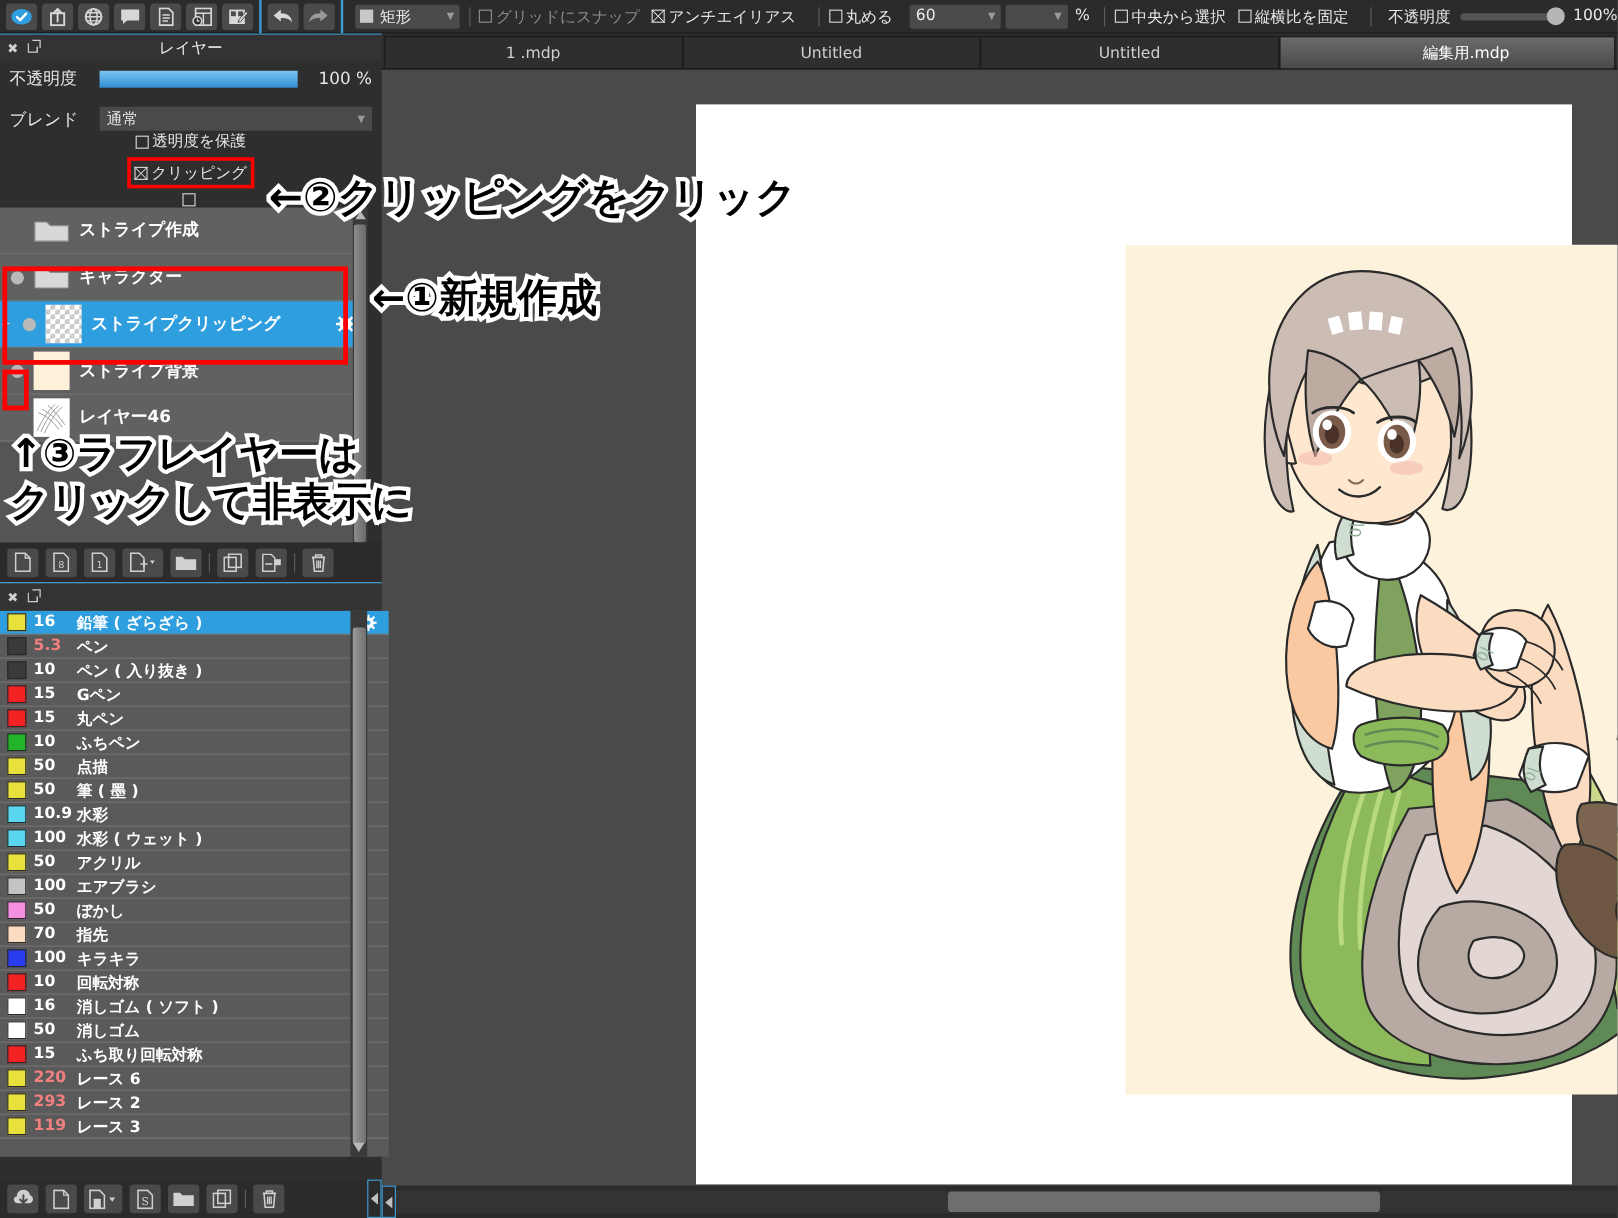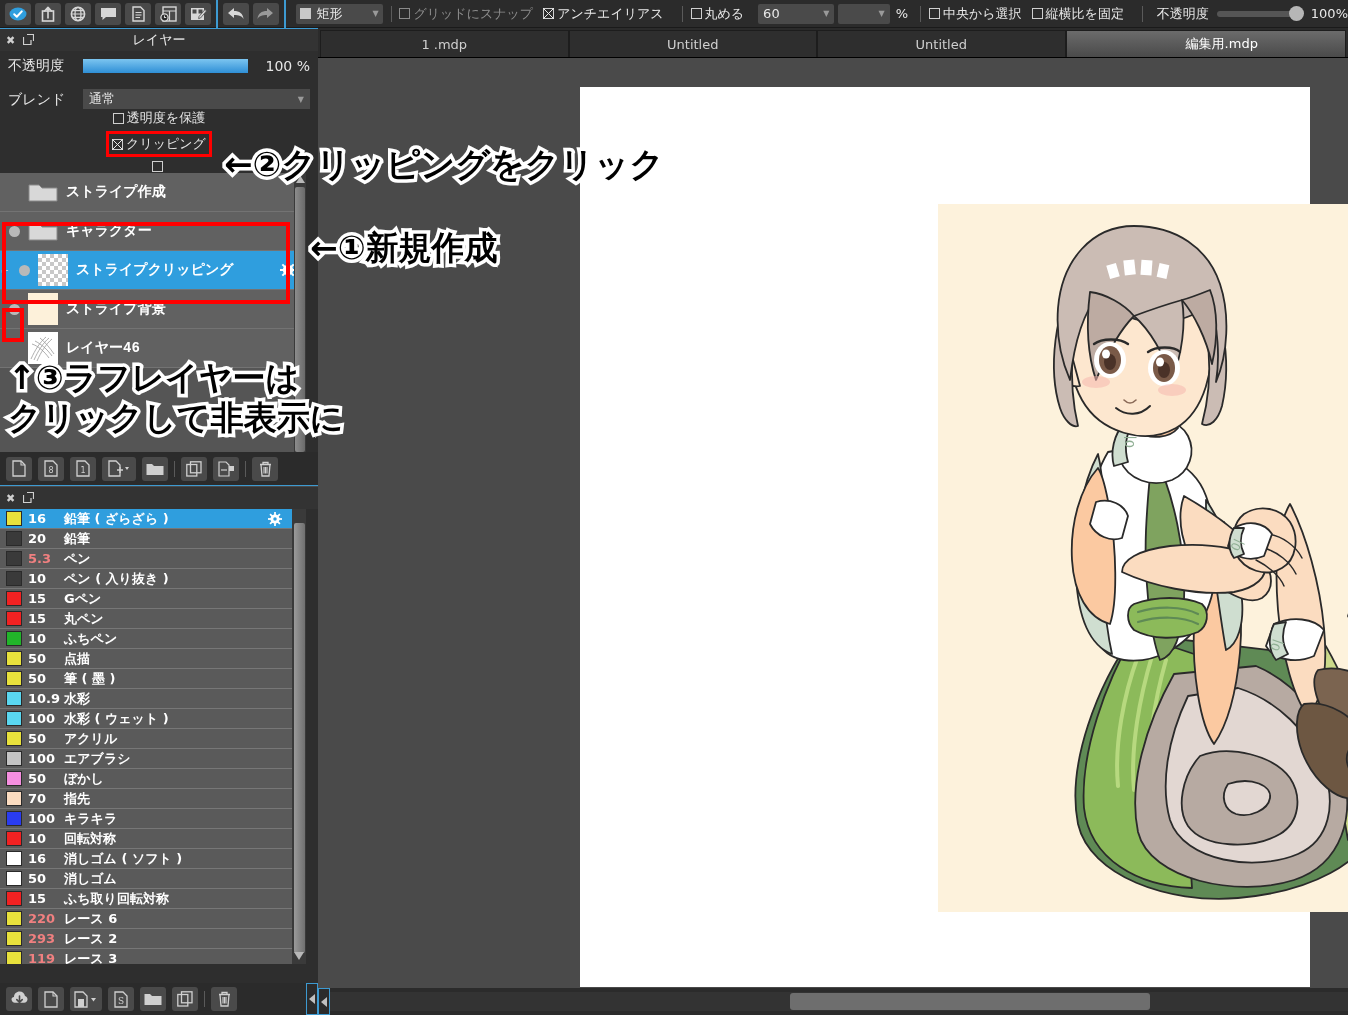--- a/index.html
+++ b/index.html
@@ -152,21 +152,21 @@
   .eye.off .eye-dot { background: transparent; }
   .thumb { width:30px; height:32px; flex:none; margin-right:8px; }
   .thumb.checker {
     background-image:
       linear-gradient(45deg,#c8c8c8 25%,transparent 25%,transparent 75%,#c8c8c8 75%),
       linear-gradient(45deg,#c8c8c8 25%,#fff 25%,#fff 75%,#c8c8c8 75%);
     background-size:8px 8px; background-position:0 0,4px 4px;
   }
   .thumb.cream { background:#fdf1da; }
   .thumb.rough { background:#ffffff; position:relative; overflow:hidden;}
-  .layer-name { font-size:14px; color:#fff; font-weight:bold;font-family:Liberation Mono, monospace; }
+  .layer-name { font-size:14px; color:#fff; font-weight:bold; }
   .layer-row.selected .layer-name { color:#fff; }
   .gear { margin-left:auto; margin-right:10px; width:16px; height:16px; cursor:pointer;}
   .folder-ico { width:30px; height:22px; flex:none; margin-right:8px; }
   .clip-mark { width:10px; flex:none; color:#ddd; font-size:10px; text-align:center; }
 
   .llist-scroll {
     position:absolute; right:0; top:144px; width:12px; height:306px; background:#3a3a3a;
   }
   .llist-scroll .sb-up, .llist-scroll .sb-down {
     width:12px;height:12px;display:flex;align-items:center;justify-content:center;cursor:pointer;
@@ -184,21 +184,21 @@
   .lt-btn { width:26px; height:24px; background:#4a4a4a; border-radius:3px;
       display:flex; align-items:center; justify-content:center; margin-right:6px; cursor:pointer;}
   .lt-sep { width:1px;height:16px;background:#5a5a5a;margin-right:6px;}
 
   
   .brush-panel {
     position:absolute; left:0; top:487px; width:318px; height:528px;
     background:#2e2e2e;
   }
   .brush-list {
-    position:absolute; left:0; top:22px; width:292px; height:455px;
+    position:absolute; left:0; top:22px; width:324px; height:455px;
     background:#5a5a5a; overflow:hidden;
   }
   .brush-row {
     height:20px; display:flex; align-items:center; border-bottom:1px solid #777;
     background:#5a5a5a; cursor:pointer;
   }
   .brush-row.selected { background:#2f9ede; }
   .sw { width:16px; height:15px; margin:0 6px 0 6px; flex:none; border:1px solid #2a2a2a;}
   .bsize { width:36px; font-size:13px; color:#ffffff; font-weight:bold; text-align:left;}
   .bsize.red { color:#f08080; }
@@ -702,25 +702,20 @@
                 <rect x="7" y="0" width="2" height="16" transform="rotate(45 8 8)"></rect>
                 <rect x="0" y="7" width="16" height="2" transform="rotate(45 8 8)"></rect>
               </g>
               <circle cx="8" cy="8" r="2" fill="#2f9ede"></circle>
             </svg>
         </span>
       </div>
 
       <div class="brush-row">
         <span class="sw" style="background:#3a3a3a"></span>
-        <span class="bsize">20</span>
-        <span class="bname">鉛筆</span>
-      </div>
-      <div class="brush-row">
-        <span class="sw" style="background:#3a3a3a"></span>
         <span class="bsize red">5.3</span>
         <span class="bname">ペン</span>
       </div>
       <div class="brush-row">
         <span class="sw" style="background:#3a3a3a"></span>
         <span class="bsize">10</span>
         <span class="bname">ペン ( 入り抜き )</span>
       </div>
       <div class="brush-row">
         <span class="sw" style="background:#f22222"></span>

